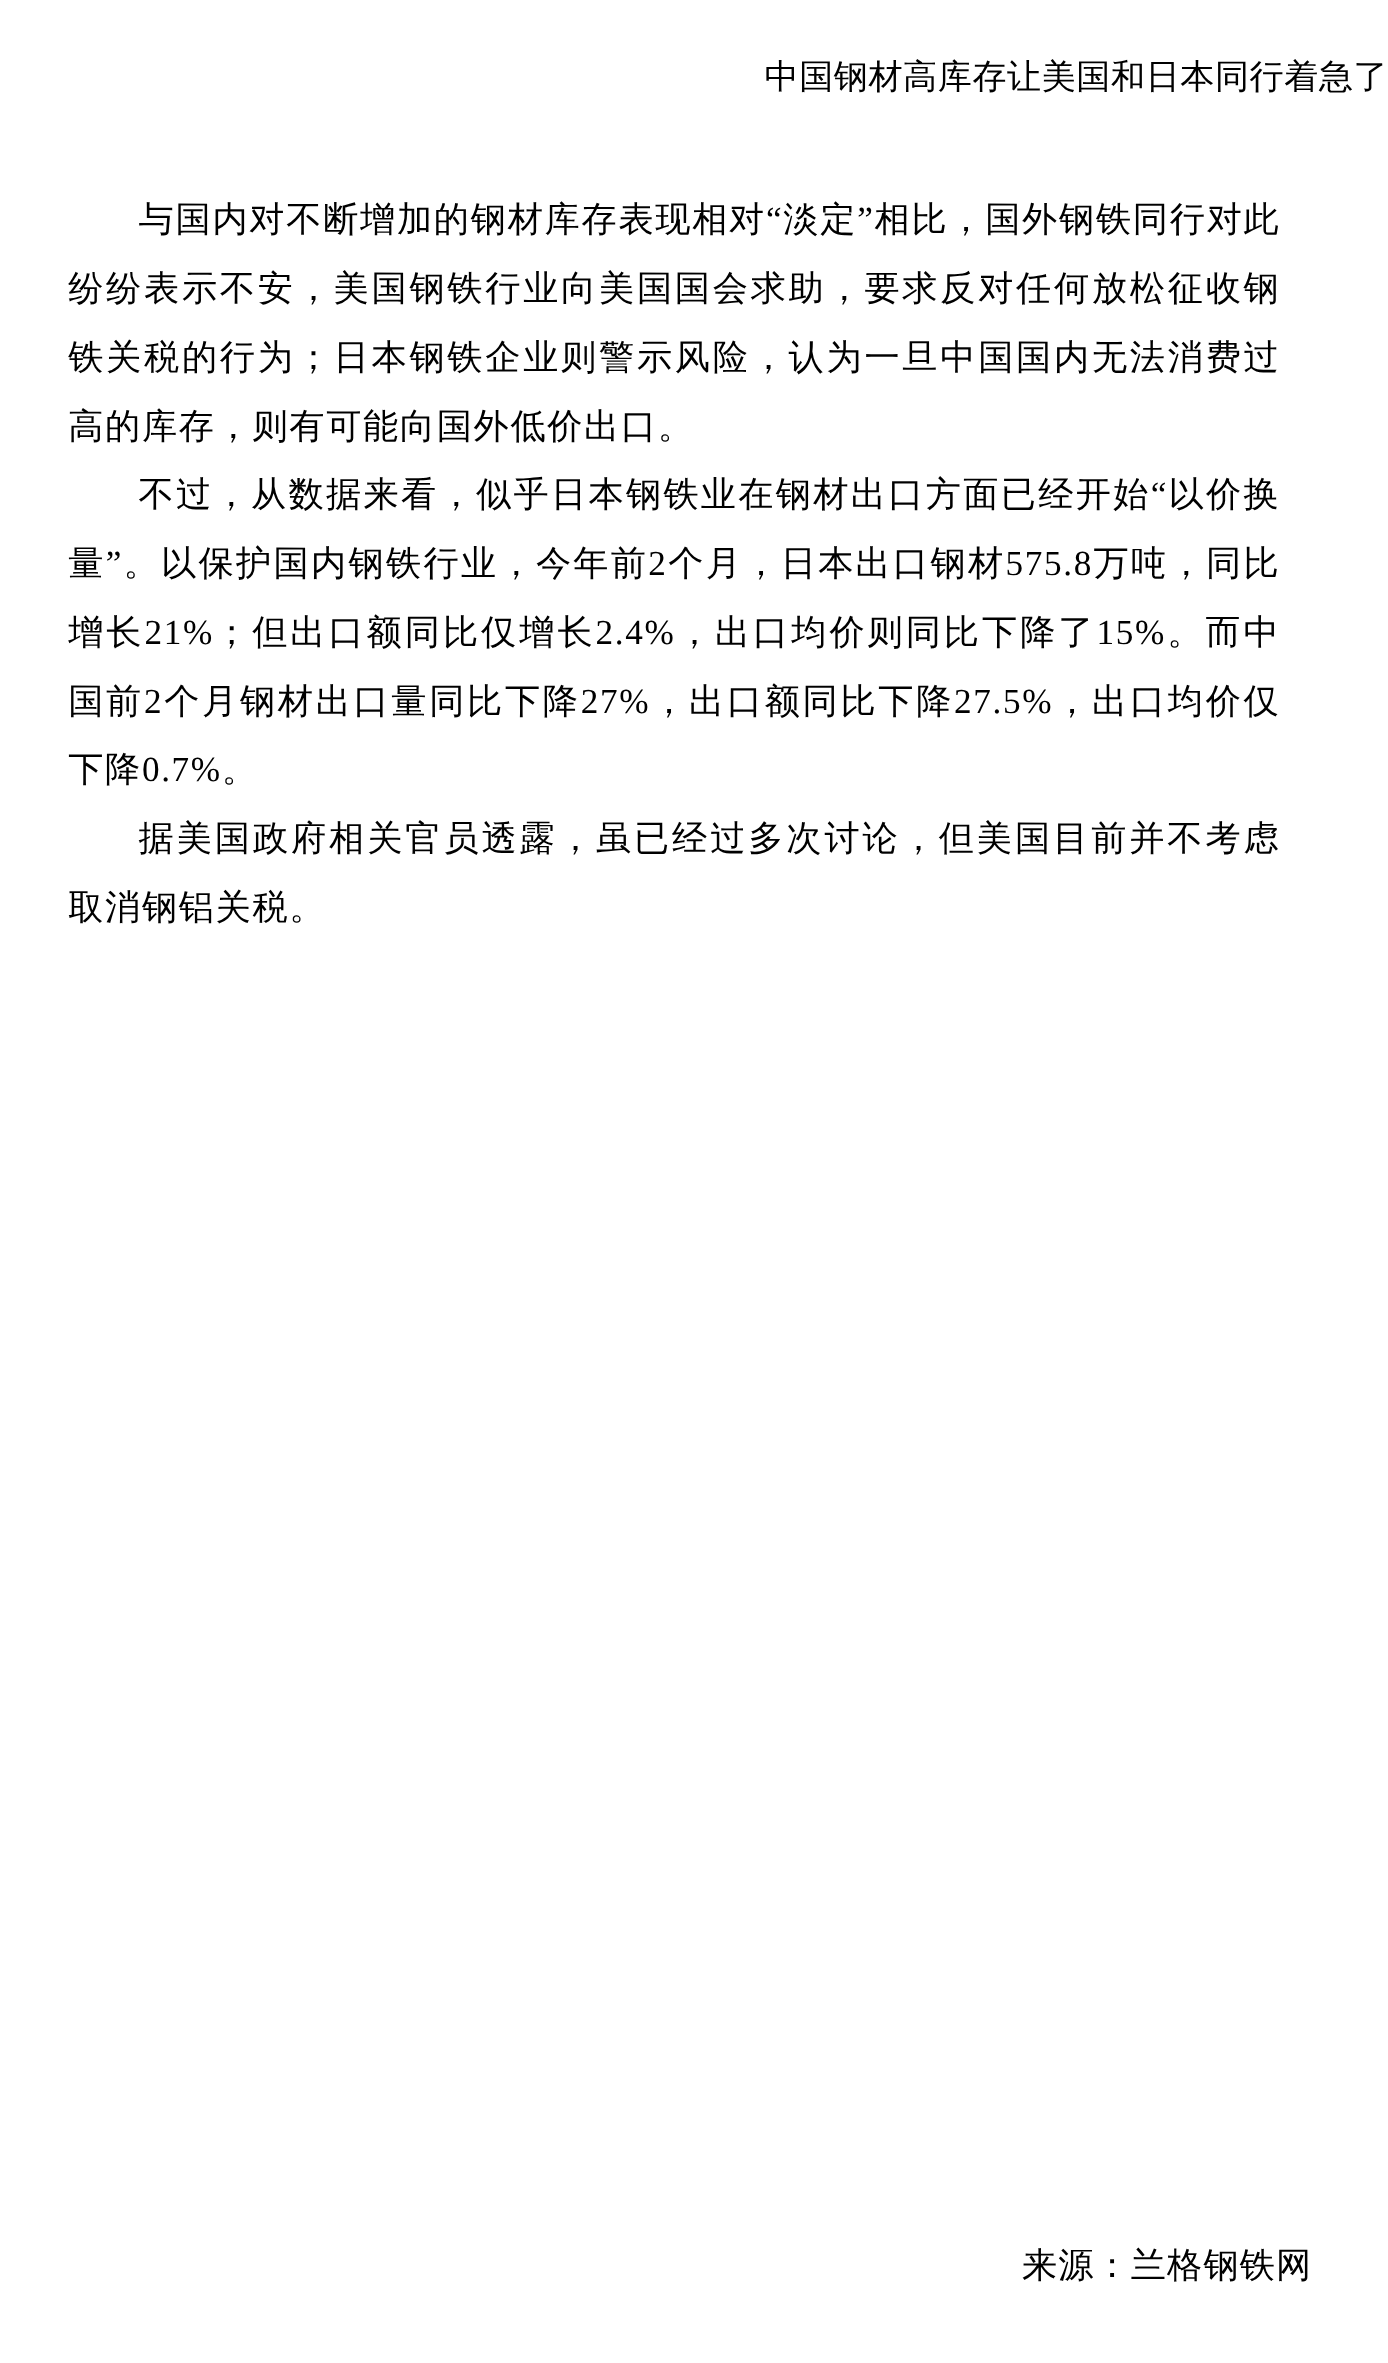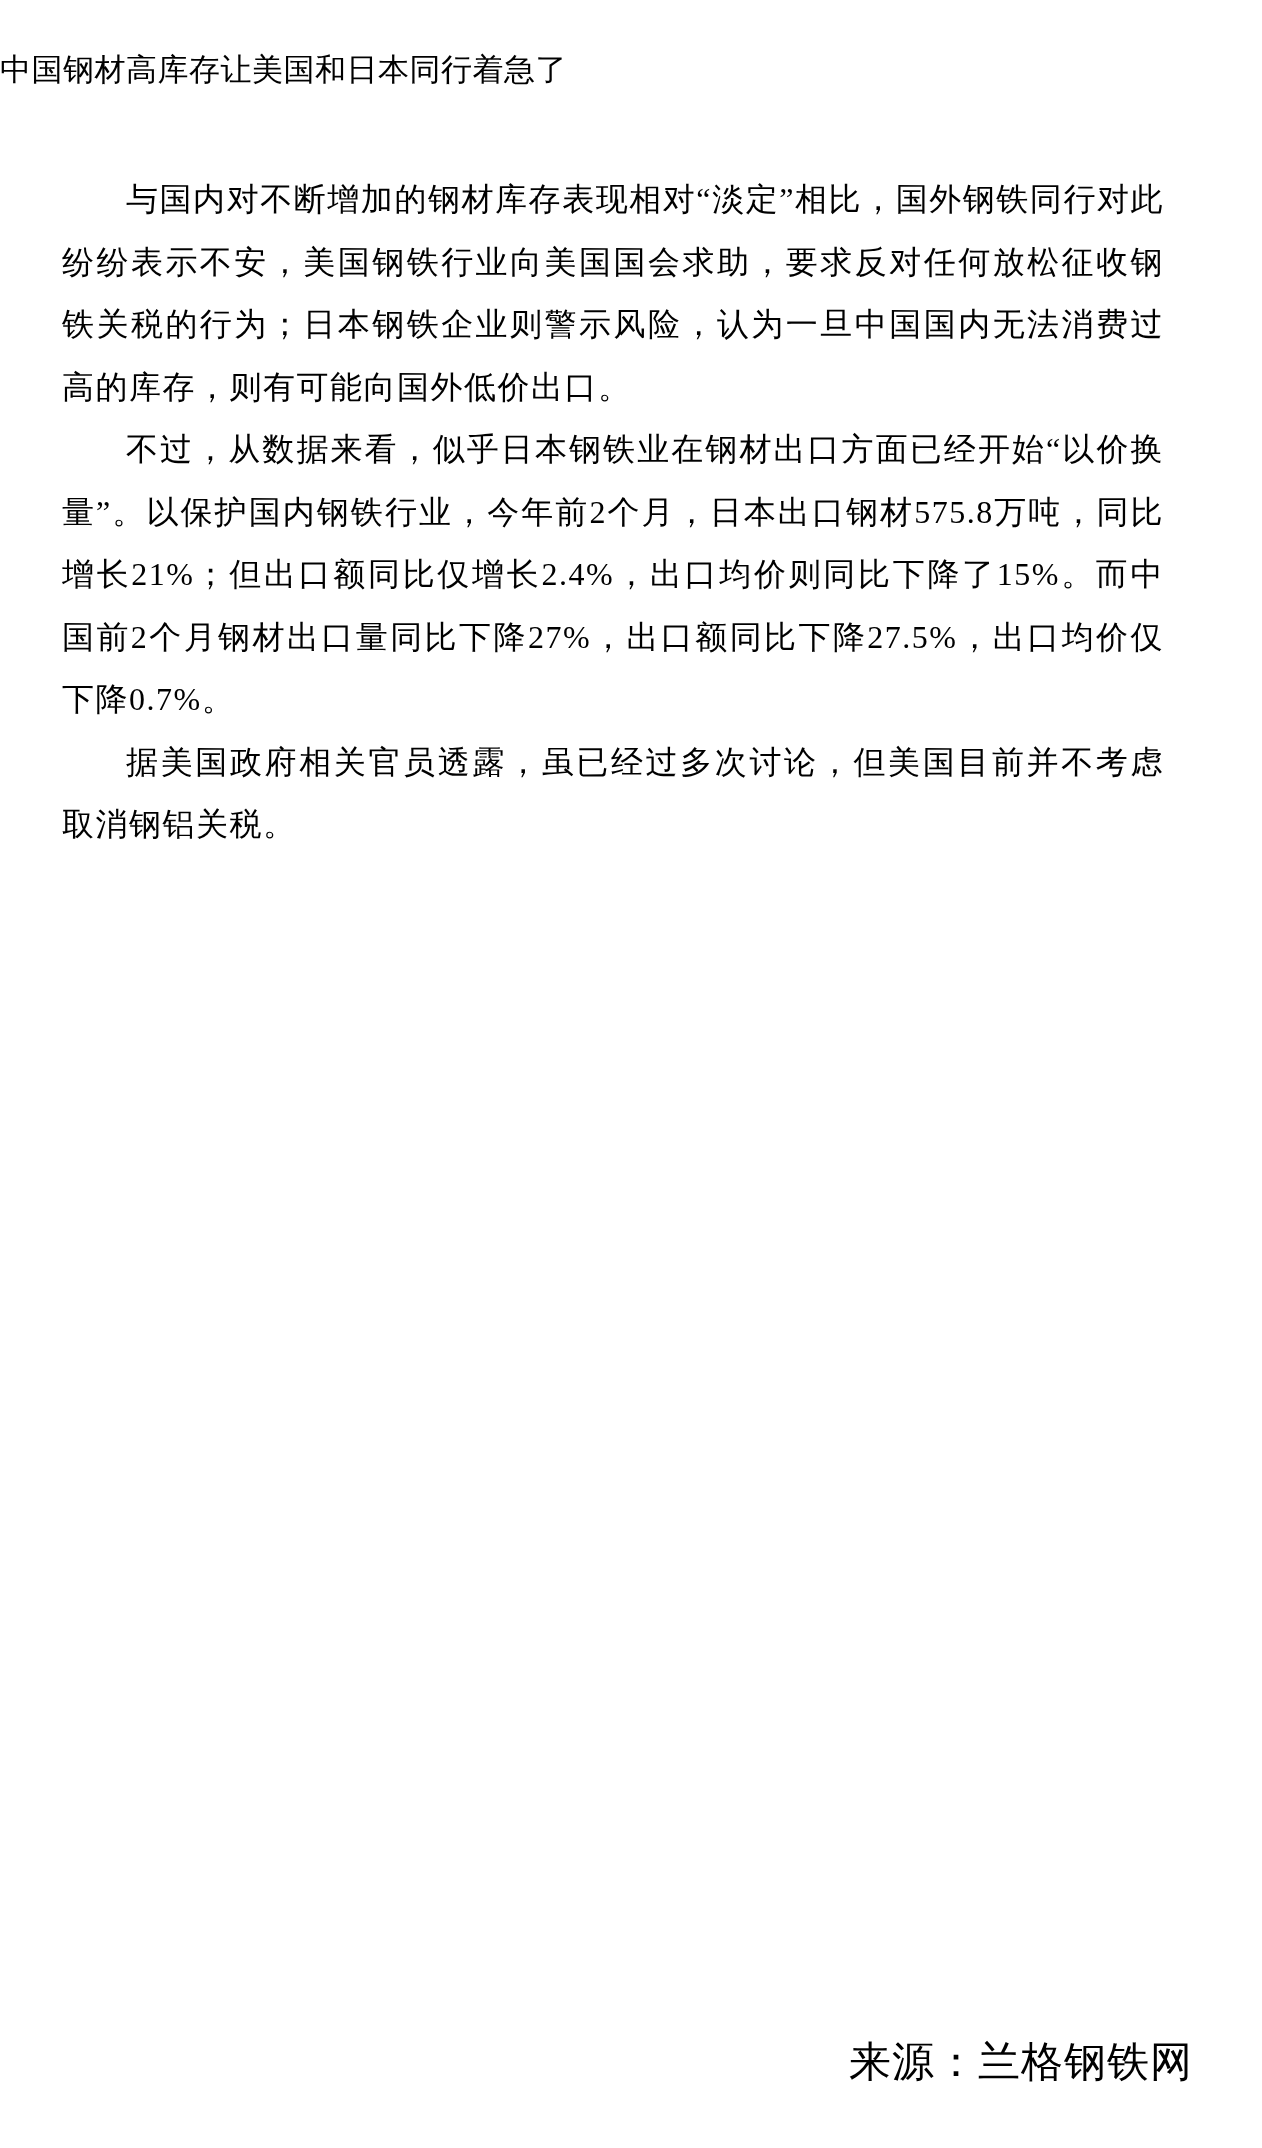--- a/index.html
+++ b/index.html
@@ -15,45 +15,46 @@
     color: #000000;
     font-family: "Liberation Serif", "DejaVu Serif", serif;
     overflow: hidden;
   }
   .doc-title {
     margin: 0;
     padding-top: 50px;
     font-size: 31px;
     font-weight: normal;
     line-height: 40px;
-    text-align: left;
+    text-align: right;
     letter-spacing: 0.5px;
   }
   .doc-body {
     margin-top: 78px;
     padding-left: 62px;
     padding-right: 98px;
     font-size: 32px;
     line-height: 62.5px;
     text-align: justify;
     letter-spacing: 1.5px;
   }
   .doc-body p {
     margin: 0;
     padding: 0;
     text-indent: 2em;
   }
   .doc-source {
     position: absolute;
     top: 2038px;
     right: 69px;
-    font-size: 42px;
+    font-size: 32px;
     line-height: 48px;
     letter-spacing: 1px;
     text-align: right;
+    font-family: Liberation Mono, monospace;
   }
 </style>
 </head>
 <body>
 
 <div class="page">
 
   <h1 class="doc-title">中国钢材高库存让美国和日本同行着急了</h1>
 
   <div class="doc-body">

